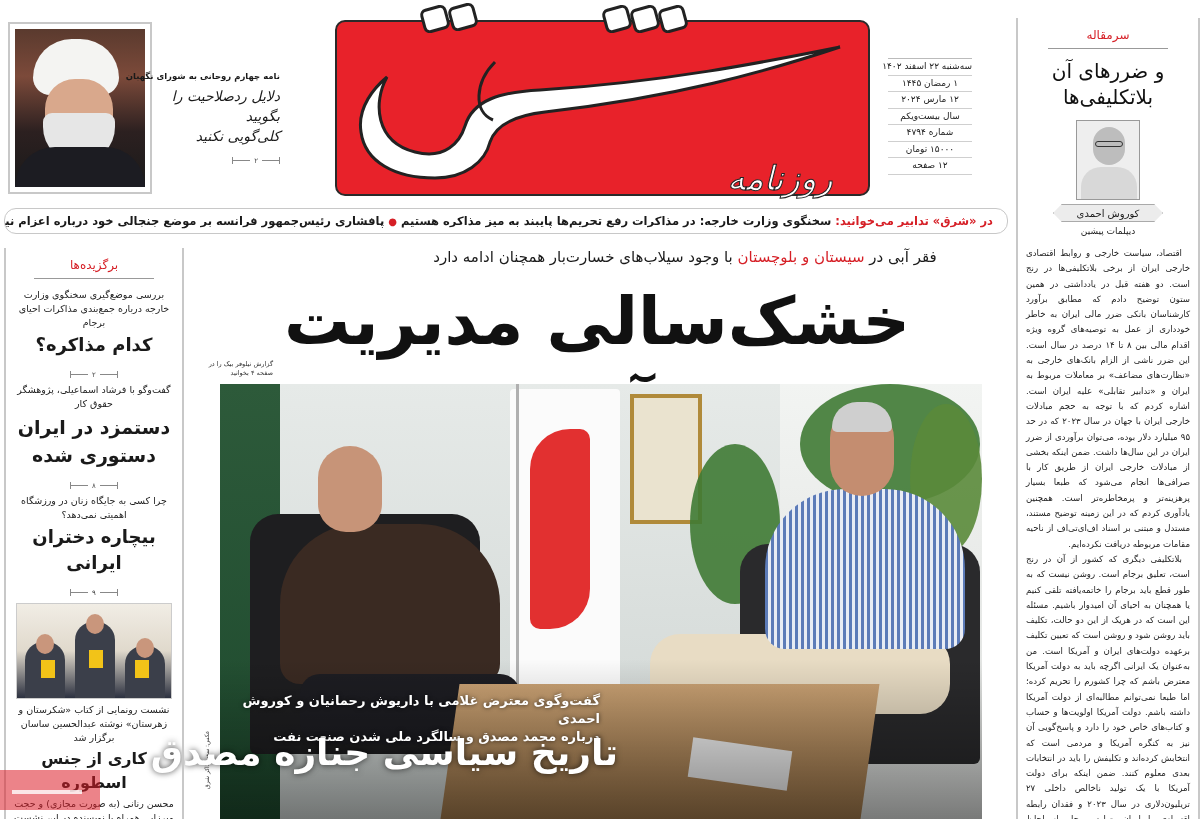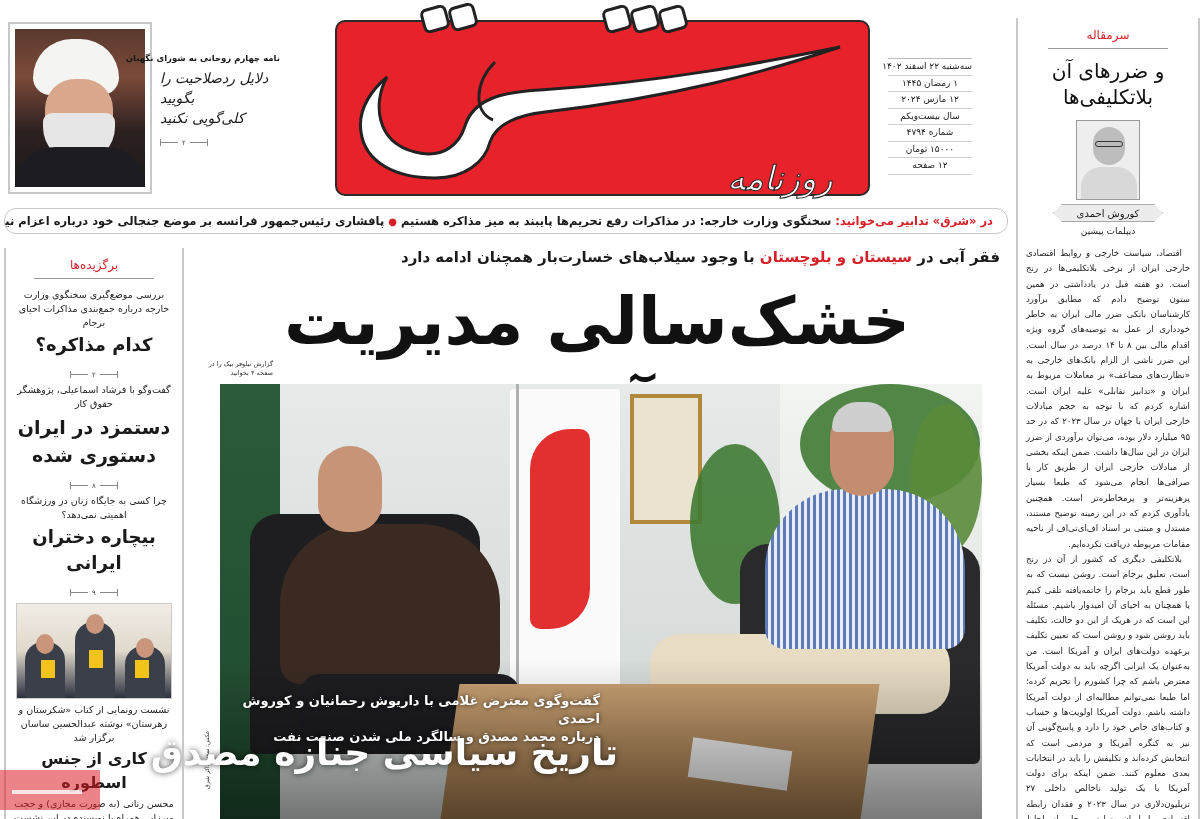--- a/index.html
+++ b/index.html
@@ -26,21 +26,21 @@
   }
   .rouhani-photo .beard {
     position: absolute; left: 28px; top: 84px; width: 72px; height: 50px;
     background: #e6e6e6; border-radius: 10px 10px 40px 40px;
   }
   .rouhani-photo .robe {
     position: absolute; left: 0; bottom: 0; width: 100%; height: 40px;
     background: #1c1c22; border-radius: 40px 40px 0 0;
   }
   .rouhani-text {
-    position: absolute; left: 160px; top: 52px; width: 120px; text-align: left;
+    position: absolute; left: 160px; top: 70px; width: 120px; text-align: right;
   }
   .rouhani-text .kicker { font-size: 8.5px; font-weight: bold; line-height: 12px; white-space: nowrap; }
   .rouhani-text .head { font-size: 14px; line-height: 20px; margin-top: 4px; font-style: italic; }
   .page-ref {
     display: inline-flex; align-items: center; gap: 4px; font-size: 7px; color: #444;
     margin: 6px auto 0;
   }
   .page-ref .bar { width: 18px; height: 1px; background: #888; position: relative; }
   .page-ref .bar::before { content: ""; position: absolute; top: -3px; width: 1px; height: 7px; background: #888; }
   .page-ref .bar.l::before { left: 0; }
@@ -91,22 +91,22 @@
   .lc-photo .h { position: absolute; width: 18px; height: 20px; background: #c9967c; border-radius: 50%; }
   .lc-photo .b { position: absolute; width: 14px; height: 18px; background: #f2c318; }
   .watermark {
     position: absolute; left: 0; top: 770px; width: 100px; height: 40px;
     background: rgba(220, 30, 40, 0.55); z-index: 5;
   }
   .watermark::after { content: ""; position: absolute; left: 12px; top: 20px; width: 70px; height: 4px; background: rgba(255,255,255,0.8); }
 
   
   .sub-head {
-    position: absolute; left: 370px; top: 248px; width: 630px; text-align: right;
-    font-size: 15px; font-weight: bold; white-space: nowrap;
+    position: absolute; left: 370px; top: 248px; width: 630px; text-align: center;
+    font-size: 15px; font-weight: normal; white-space: nowrap;
   }
   .sub-head .red { color: #d61f26; }
   .main-head {
     position: absolute; left: 272px; top: 276px; width: 650px; text-align: center;
     font-size: 66px; font-weight: bold; line-height: 92px; letter-spacing: -1px; color: #111;
     font-family: "DejaVu Sans", sans-serif;
   }
   .side-note {
     position: absolute; left: 205px; top: 360px; width: 68px; font-size: 6.5px; line-height: 9px; text-align: right; color: #333;
   }

